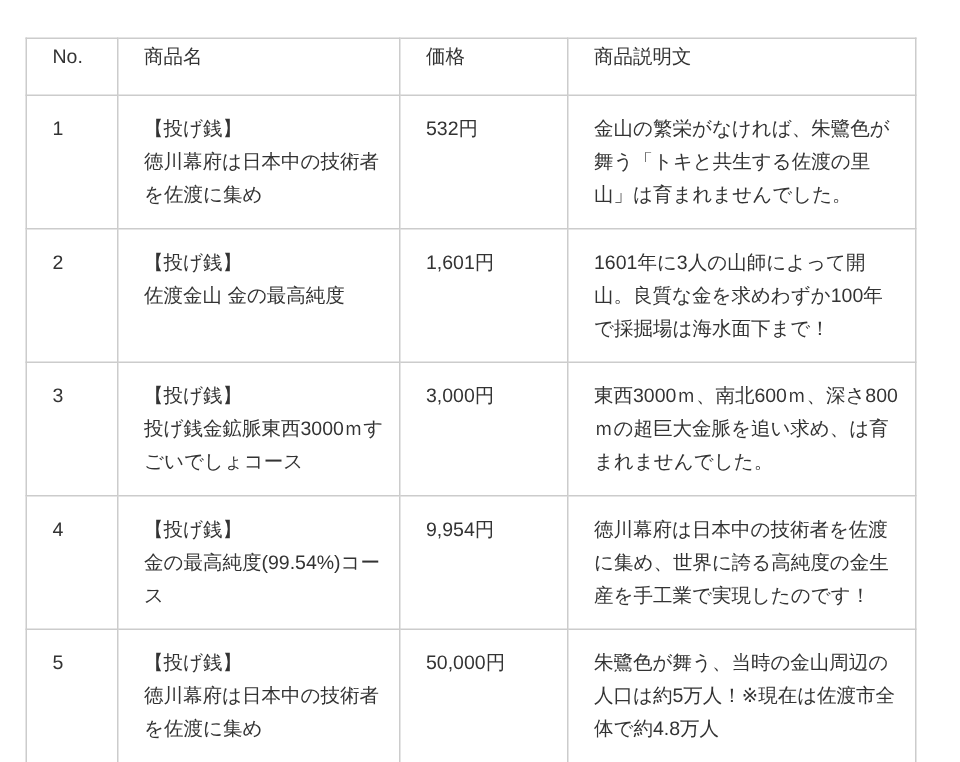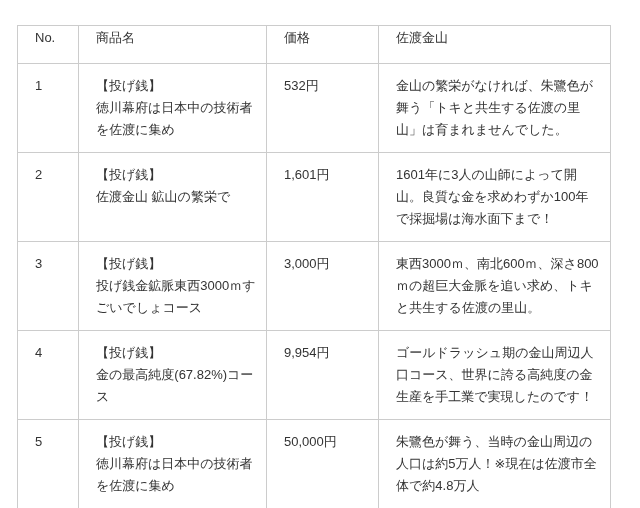--- a/index.html
+++ b/index.html
@@ -64,59 +64,59 @@
     <col class="col-no">
     <col class="col-name">
     <col class="col-price">
     <col class="col-desc">
   </colgroup>
   <thead>
     <tr>
       <th>No.</th>
       <th>商品名</th>
       <th>価格</th>
-      <th>佐渡金山</th>
+      <th>商品説明文</th>
     </tr>
   </thead>
   <tbody>
     <tr class="row-1">
       <td>1</td>
       <td>
         <div>【投げ銭】</div>
         <div>徳川幕府は日本中の技術者を佐渡に集め</div>
       </td>
       <td>532円</td>
       <td>金山の繁栄がなければ、朱鷺色が舞う「トキと共生する佐渡の里山」は育まれませんでした。</td>
     </tr>
     <tr class="row-2">
       <td>2</td>
       <td>
         <div>【投げ銭】</div>
-        <div>佐渡金山 鉱山の繁栄で</div>
+        <div>佐渡金山 金の最高純度</div>
       </td>
       <td>1,601円</td>
       <td>1601年に3人の山師によって開山。良質な金を求めわずか100年で採掘場は海水面下まで！</td>
     </tr>
     <tr class="row-3">
       <td>3</td>
       <td>
         <div>【投げ銭】</div>
         <div>投げ銭金鉱脈東西3000ｍすごいでしょコース</div>
       </td>
       <td>3,000円</td>
-      <td>東西3000ｍ、南北600ｍ、深さ800ｍの超巨大金脈を追い求め、トキと共生する佐渡の里山。</td>
+      <td>東西3000ｍ、南北600ｍ、深さ800ｍの超巨大金脈を追い求め、は育まれませんでした。</td>
     </tr>
     <tr class="row-4">
       <td>4</td>
       <td>
         <div>【投げ銭】</div>
-        <div>金の最高純度(67.82%)コース</div>
+        <div>金の最高純度(99.54%)コース</div>
       </td>
       <td>9,954円</td>
-      <td>ゴールドラッシュ期の金山周辺人口コース、世界に誇る高純度の金生産を手工業で実現したのです！</td>
+      <td>徳川幕府は日本中の技術者を佐渡に集め、世界に誇る高純度の金生産を手工業で実現したのです！</td>
     </tr>
     <tr class="row-5">
       <td>5</td>
       <td>
         <div>【投げ銭】</div>
         <div>徳川幕府は日本中の技術者を佐渡に集め</div>
       </td>
       <td>50,000円</td>
       <td>朱鷺色が舞う、当時の金山周辺の人口は約5万人！※現在は佐渡市全体で約4.8万人</td>
     </tr>

